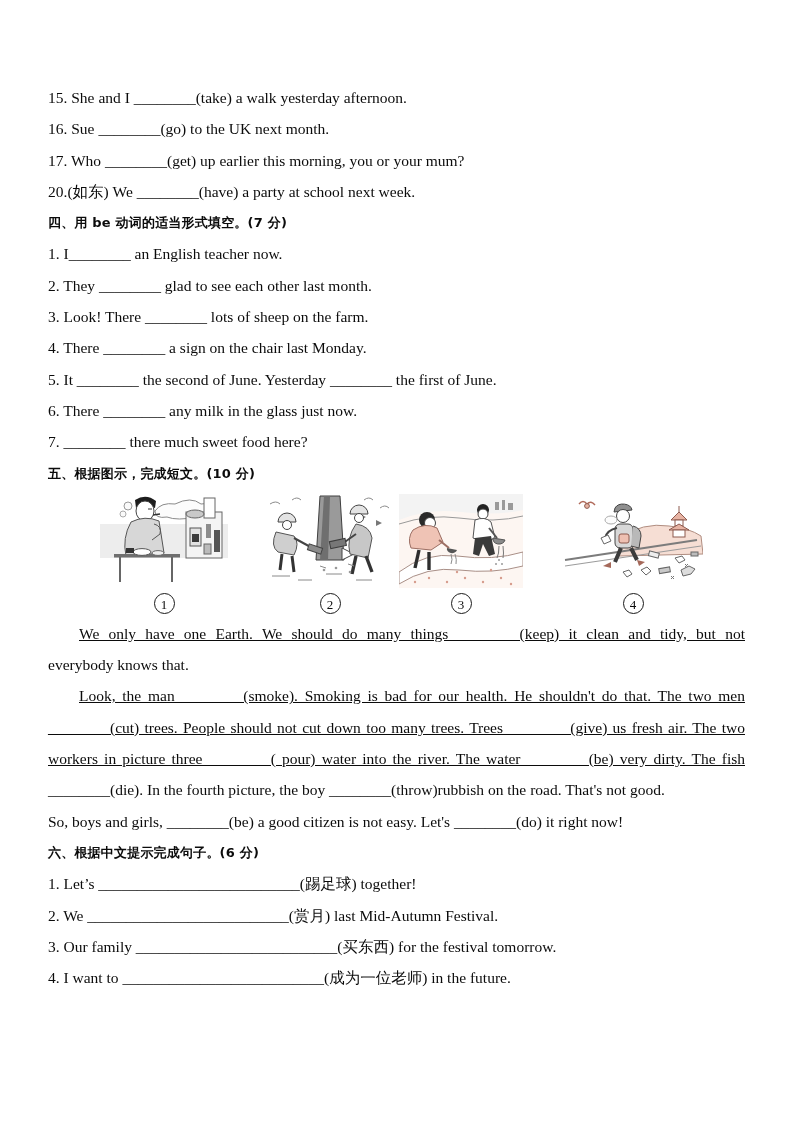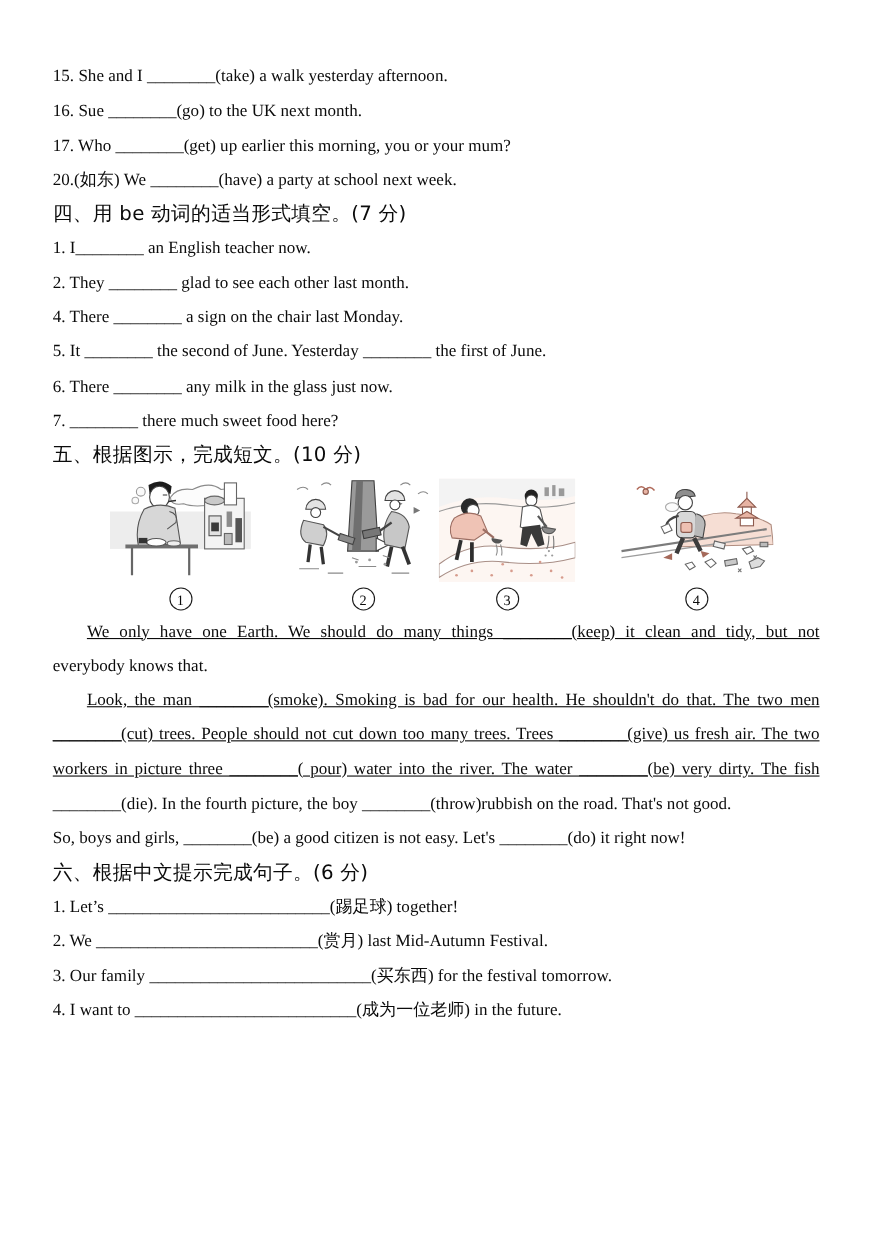--- a/index.html
+++ b/index.html
@@ -1,30 +1,30 @@
 <!DOCTYPE html>
 <html><head>
 <meta charset="utf-8">
 <style>
   * { box-sizing: border-box; }
   html, body { margin: 0; padding: 0; background: #ffffff; }
   body { width: 793px; height: 1122px; overflow: hidden; }
   .page {
     width: 793px; height: 1122px;
-    padding: 54px 48px 0 48px;
+    padding: 82px 48px 0 48px;
     font-family: "Liberation Serif", "DejaVu Serif", serif;
     font-size: 15.5px;
     line-height: 31.3px;
     color: #0b0b0b;
   }
   .q { white-space: pre-wrap; }
   .heading {
     font-family: "DejaVu Sans", "Liberation Sans", sans-serif;
-    font-weight: 400;
-    font-size: 18px;
+    font-weight: 700;
+    font-size: 13px;
     white-space: pre-wrap;
     letter-spacing: 0.2px;
   }
   .just { text-align: justify; text-align-last: justify; text-decoration: underline; }
   .indent { text-indent: 31px; }
   .figures {
     display: flex;
     align-items: flex-start;
     height: 129px;
     padding-top: 5px;
@@ -52,20 +52,21 @@
 <div class="page">
 
   <div class="q">15. She and I ________(take) a walk yesterday afternoon.</div>
   <div class="q">16. Sue ________(go) to the UK next month.</div>
   <div class="q">17. Who ________(get) up earlier this morning, you or your mum?</div>
   <div class="q">20.(如东) We ________(have) a party at school next week.</div>
 
   <div class="heading">四、用 be 动词的适当形式填空。(7 分)</div>
   <div class="q">1. I________ an English teacher now.</div>
   <div class="q">2. They ________ glad to see each other last month.</div>
+  <div class="q">3. Look! There ________ lots of sheep on the farm.</div>
   <div class="q">4. There ________ a sign on the chair last Monday.</div>
   <div class="q">5. It ________ the second of June. Yesterday ________ the first of June.</div>
   <div class="q">6. There ________ any milk in the glass just now.</div>
   <div class="q">7. ________ there much sweet food here?</div>
 
   <div class="heading">五、根据图示，完成短文。(10 分)</div>
 
   <div class="figures">
 
     <figure class="fig1">

